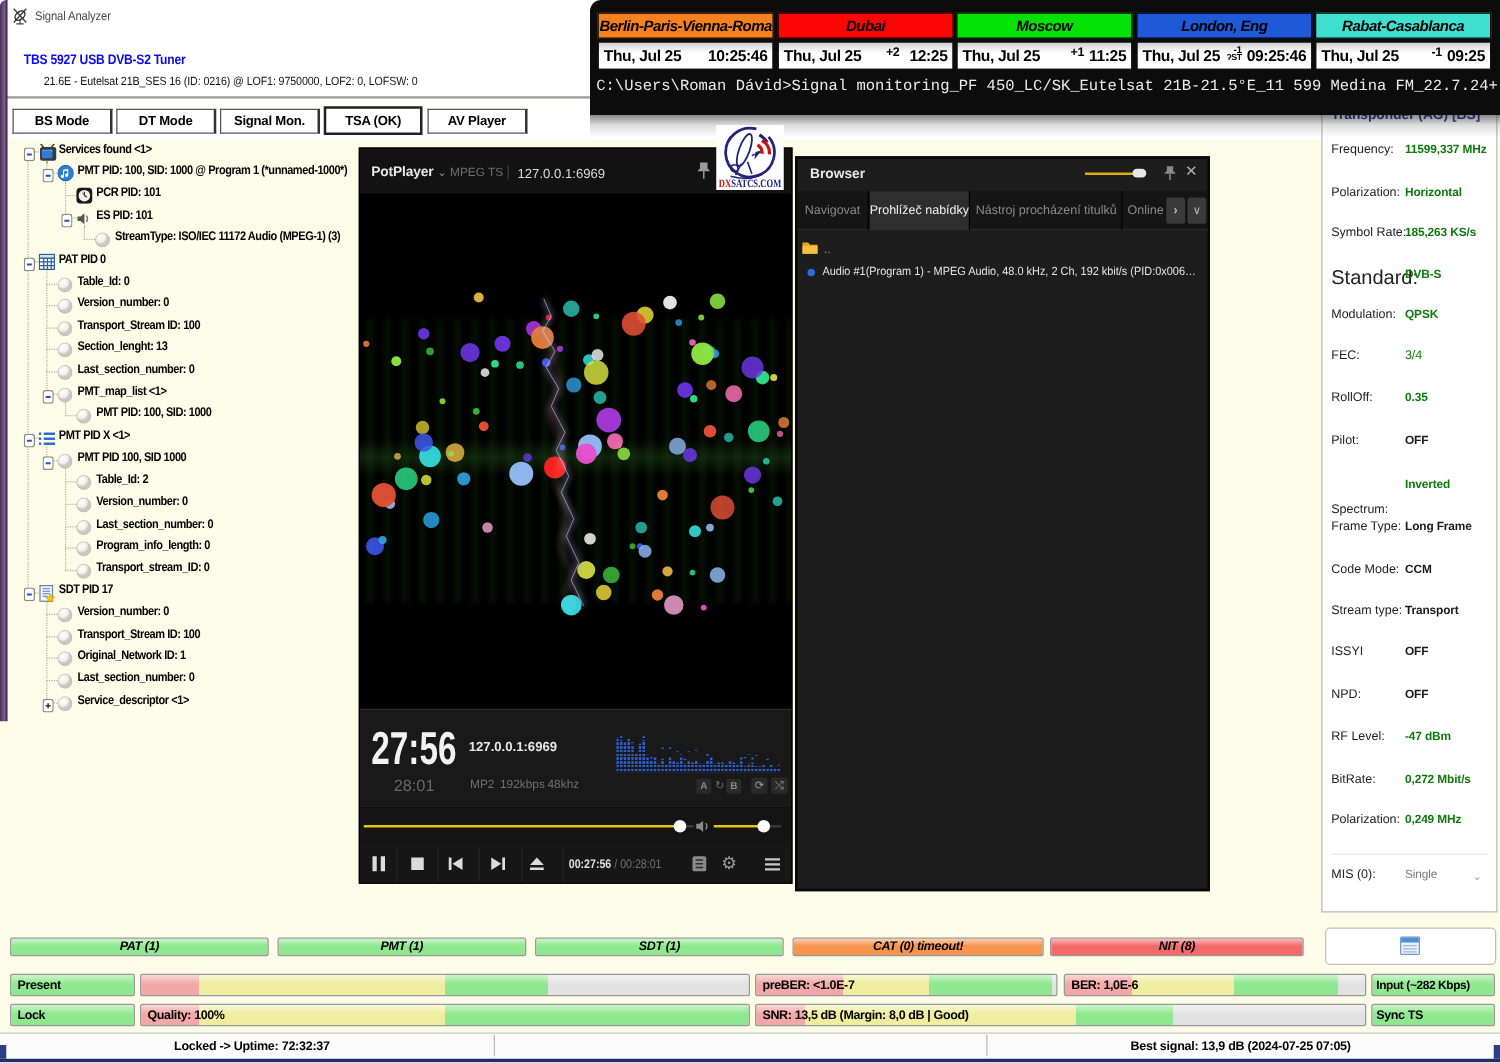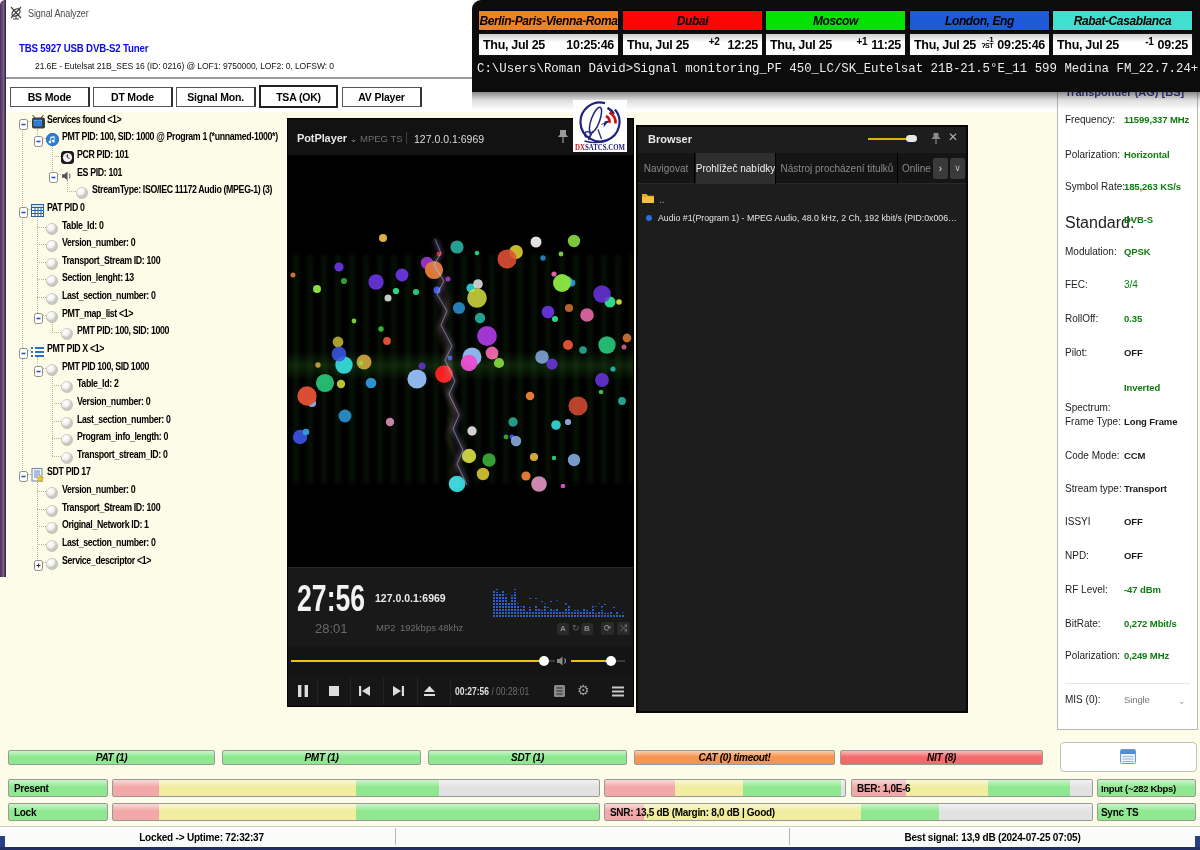--- a/index.html
+++ b/index.html
@@ -746,33 +746,39 @@
 <div class="ab" style="left:840px;top:750px;width:203px;height:15px;border:1px solid #999;border-radius:2px;background:linear-gradient(180deg,rgba(255,255,255,0.55),rgba(255,255,255,0) 45%),linear-gradient(90deg,#f36a6a 0.0% 100.0%)"></div>
 <div class="ab" style="left:840px;top:750px;width:203px;height:15px;font-style:italic;font-weight:bold;font-size:10px;letter-spacing:-0.3px;color:#000;display:flex;align-items:center;justify-content:center;white-space:nowrap">
       <span>NIT (8)</span>
     </div>
 <div class="ab" style="left:8px;top:779px;width:100px;height:18px;border:1px solid #999;border-radius:2px;background:linear-gradient(180deg,rgba(255,255,255,0.55),rgba(255,255,255,0) 45%),linear-gradient(90deg,#8fe88f 0.0% 100.0%)"></div>
 <div class="ab" style="left:14px;top:779px;width:94px;height:18px;font-weight:bold;font-size:10px;letter-spacing:-0.3px;color:#000;display:flex;align-items:center;white-space:nowrap">
       <span>Present</span>
     </div>
 <div class="ab" style="left:112px;top:779px;width:488px;height:18px;border:1px solid #999;border-radius:2px;background:linear-gradient(180deg,rgba(255,255,255,0.55),rgba(255,255,255,0) 45%),linear-gradient(90deg,#f2a8a8 0.0% 9.5%,#f0eda0 9.5% 50.0%,#8fe88f 50.0% 67.0%,#e2e2e2 67.0% 100%)"></div>
 <div class="ab" style="left:604px;top:779px;width:242px;height:18px;border:1px solid #999;border-radius:2px;background:linear-gradient(180deg,rgba(255,255,255,0.55),rgba(255,255,255,0) 45%),linear-gradient(90deg,#f2a8a8 0.0% 29.0%,#f0eda0 29.0% 57.5%,#8fe88f 57.5% 98.5%,#e2e2e2 98.5% 100%)"></div>
+<div class="ab" style="left:610px;top:779px;width:236px;height:18px;font-weight:bold;font-size:10px;letter-spacing:-0.3px;color:#000;display:flex;align-items:center;white-space:nowrap">
+      <span>preBER: &lt;1.0E-7</span>
+    </div>
 <div class="ab" style="left:851px;top:779px;width:242px;height:18px;border:1px solid #999;border-radius:2px;background:linear-gradient(180deg,rgba(255,255,255,0.55),rgba(255,255,255,0) 45%),linear-gradient(90deg,#f2a8a8 0.0% 22.5%,#f0eda0 22.5% 56.5%,#8fe88f 56.5% 91.0%,#e2e2e2 91.0% 100%)"></div>
 <div class="ab" style="left:857px;top:779px;width:236px;height:18px;font-weight:bold;font-size:10px;letter-spacing:-0.3px;color:#000;display:flex;align-items:center;white-space:nowrap">
       <span>BER: 1,0E-6</span>
     </div>
 <div class="ab" style="left:1097px;top:779px;width:99px;height:18px;border:1px solid #999;border-radius:2px;background:linear-gradient(180deg,rgba(255,255,255,0.55),rgba(255,255,255,0) 45%),linear-gradient(90deg,#8fe88f 0.0% 100.0%)"></div>
 <div class="ab" style="left:1101px;top:779px;width:95px;height:18px;font-weight:bold;font-size:9.5px;letter-spacing:-0.3px;color:#000;display:flex;align-items:center;white-space:nowrap">
       <span>Input (~282 Kbps)</span>
     </div>
 <div class="ab" style="left:8px;top:803px;width:100px;height:18px;border:1px solid #999;border-radius:2px;background:linear-gradient(180deg,rgba(255,255,255,0.55),rgba(255,255,255,0) 45%),linear-gradient(90deg,#8fe88f 0.0% 100.0%)"></div>
 <div class="ab" style="left:14px;top:803px;width:94px;height:18px;font-weight:bold;font-size:10px;letter-spacing:-0.3px;color:#000;display:flex;align-items:center;white-space:nowrap">
       <span>Lock</span>
     </div>
 <div class="ab" style="left:112px;top:803px;width:488px;height:18px;border:1px solid #999;border-radius:2px;background:linear-gradient(180deg,rgba(255,255,255,0.55),rgba(255,255,255,0) 45%),linear-gradient(90deg,#f2a8a8 0.0% 9.5%,#f0eda0 9.5% 50.0%,#8fe88f 50.0% 100.0%)"></div>
+<div class="ab" style="left:118px;top:803px;width:482px;height:18px;font-weight:bold;font-size:10px;letter-spacing:-0.3px;color:#000;display:flex;align-items:center;white-space:nowrap">
+      <span>Quality: 100%</span>
+    </div>
 <div class="ab" style="left:604px;top:803px;width:489px;height:18px;border:1px solid #999;border-radius:2px;background:linear-gradient(180deg,rgba(255,255,255,0.55),rgba(255,255,255,0) 45%),linear-gradient(90deg,#f2a8a8 0.0% 8.0%,#f0eda0 8.0% 52.5%,#8fe88f 52.5% 68.5%,#e2e2e2 68.5% 100%)"></div>
 <div class="ab" style="left:610px;top:803px;width:483px;height:18px;font-weight:bold;font-size:10px;letter-spacing:-0.3px;color:#000;display:flex;align-items:center;white-space:nowrap">
       <span>SNR: 13,5 dB (Margin: 8,0 dB | Good)</span>
     </div>
 <div class="ab" style="left:1097px;top:803px;width:99px;height:18px;border:1px solid #999;border-radius:2px;background:linear-gradient(180deg,rgba(255,255,255,0.55),rgba(255,255,255,0) 45%),linear-gradient(90deg,#8fe88f 0.0% 100.0%)"></div>
 <div class="ab" style="left:1101px;top:803px;width:95px;height:18px;font-weight:bold;font-size:10px;letter-spacing:-0.3px;color:#000;display:flex;align-items:center;white-space:nowrap">
       <span>Sync TS</span>
     </div>
 <div class="ab" style="left:0;top:826px;width:1200px;height:21px;background:#fbfbfb;border-top:1px solid #c8c8c8"></div>
 <div class="ab" style="left:395px;top:828px;width:1px;height:17px;background:#b8b8b8"></div>

